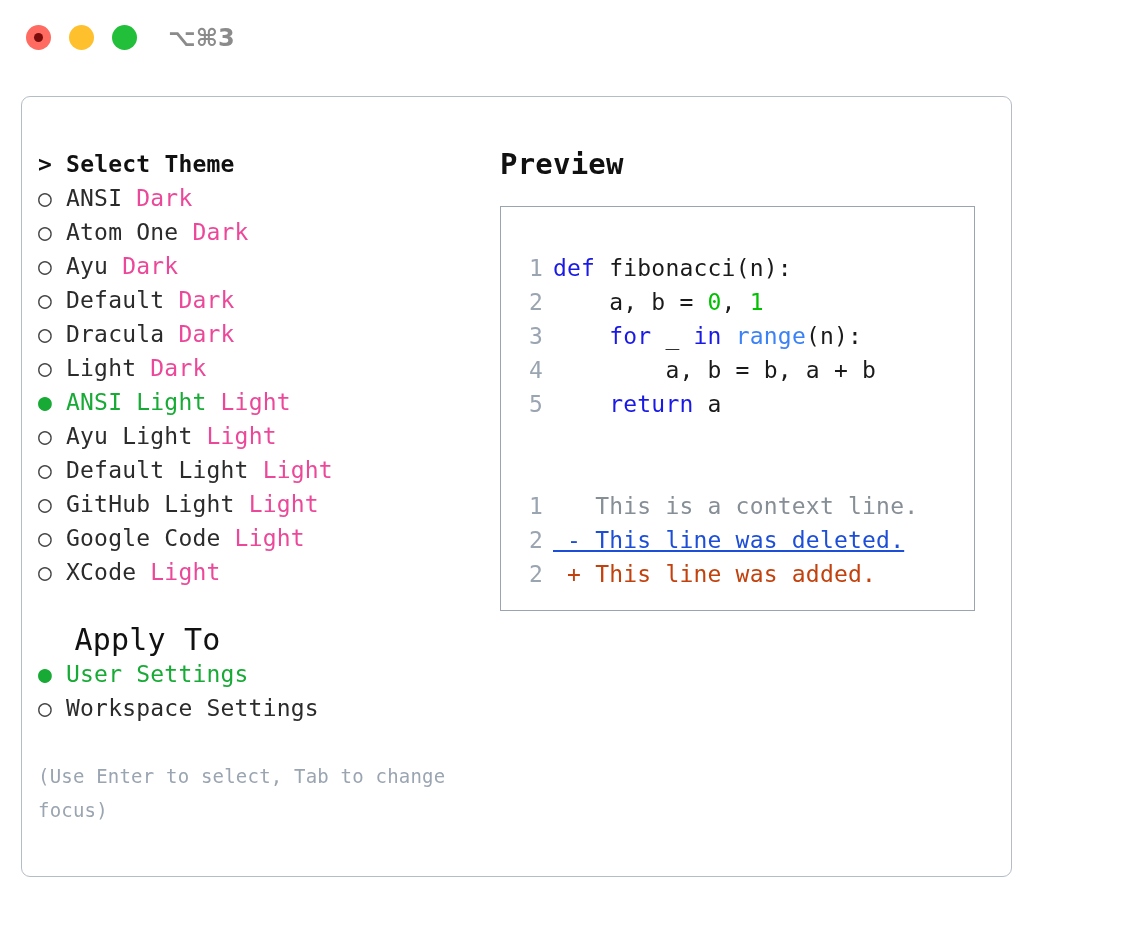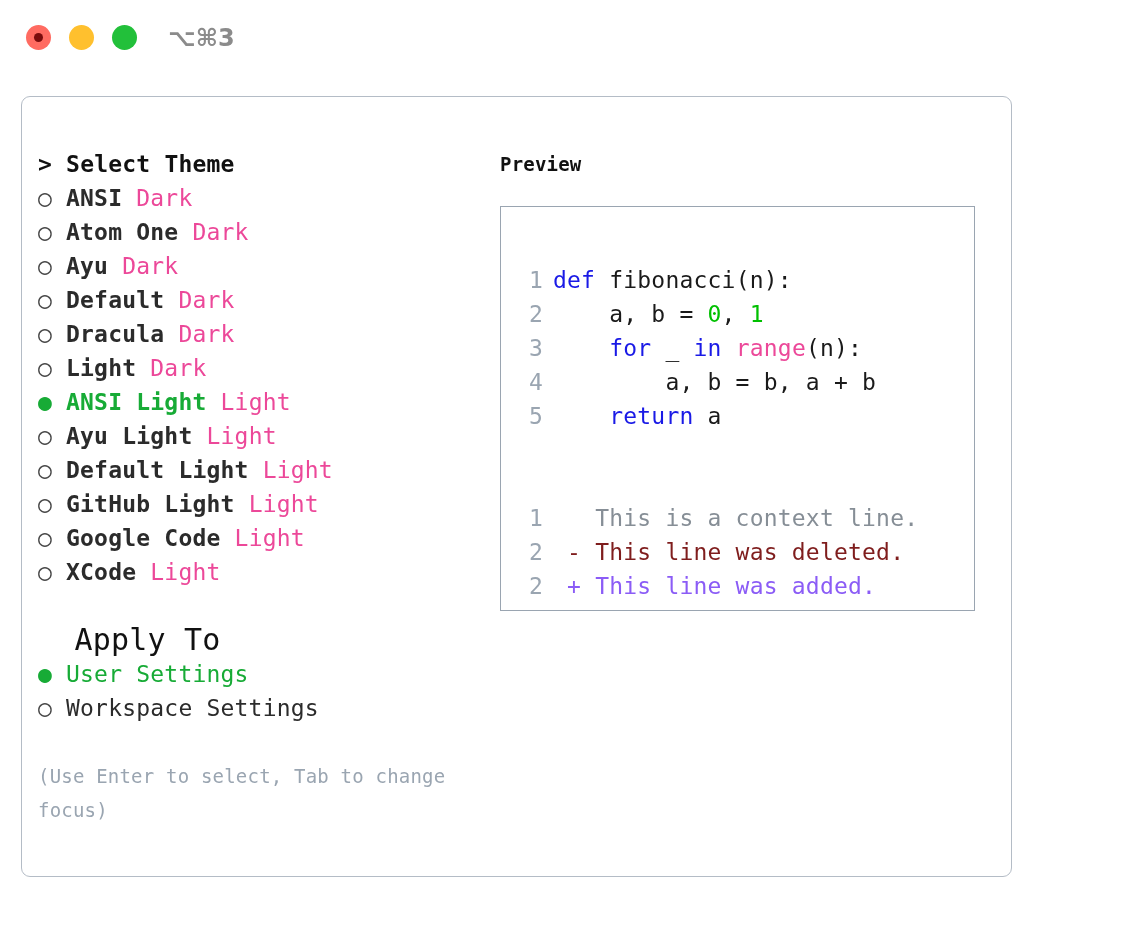--- a/index.html
+++ b/index.html
@@ -101,21 +101,21 @@
     letter-spacing: 0.2px;
     display: block;
   }
   .marker {
     display: inline-block;
     width: 28px;
     color: #4a4a4a;
   }
   .theme-row.selected .marker { color: #17ab36; }
   .theme-row.selected .tname  { color: #17ab36; }
-  .tname { color: #2b2b2b; font-weight: 700; }
+  .tname { color: #2b2b2b; font-weight: 400; }
   .tkind { color: #ec4899; }
 
   .section-gap { height: 34px; }
 
   .apply-title {
     font-size: 30px;
     line-height: 34px;
     white-space: pre;
     color: #111111;
     font-weight: 500;
@@ -141,63 +141,63 @@
     width: 410px;
   }
 
   
   .right-pane {
     position: absolute;
     left: 478px; top: 50px;
     width: 500px;
   }
   .preview-label {
-    font-size: 19px;
+    font-size: 29px;
     font-weight: 700;
     color: #111111;
     line-height: 34px;
     letter-spacing: 0.2px;
   }
   .preview-box {
     margin-top: 25px;
     width: 475px;
     height: 405px;
     border: 1.6px solid #9aa5b1;
     box-sizing: border-box;
     background: #ffffff;
     position: relative;
   }
   .code-area {
     position: absolute;
-    left: 0; top: 56px;
+    left: 0; top: 44px;
     width: 100%;
   }
   .code-line {
     font-size: 23px;
     line-height: 34px;
     white-space: pre;
     letter-spacing: 0.2px;
     display: block;
   }
   .ln {
     display: inline-block;
     width: 42px;
     text-align: right;
     color: #9aa5b1;
     padding-right: 10px;
   }
   .blank-line { height: 34px; display: block; }
 
   .tok-kw   { color: #1a1ae6; }
-  .tok-fn   { color: #ec4899; margin-top: 12px; }
+  .tok-fn   { color: #3b82f6; margin-top: 12px; }
   .tok-num  { color: #00c000; }
   .tok-txt  { color: #1a1a1a; }
   .tok-ctx  { color: #868e96; }
-  .tok-del  { color: #7f1d1d; }
-  .tok-add  { color: #8b5cf6; }
+  .tok-del  { color: #1d4ed8; text-decoration: underline; }
+  .tok-add  { color: #c2410c; }
 </style>
 </head>
 <body>
 
 <div class="page-shell">
 
   <div class="titlebar">
     <div class="lights">
       <span class="light red"></span>
       <span class="light yellow"></span>

